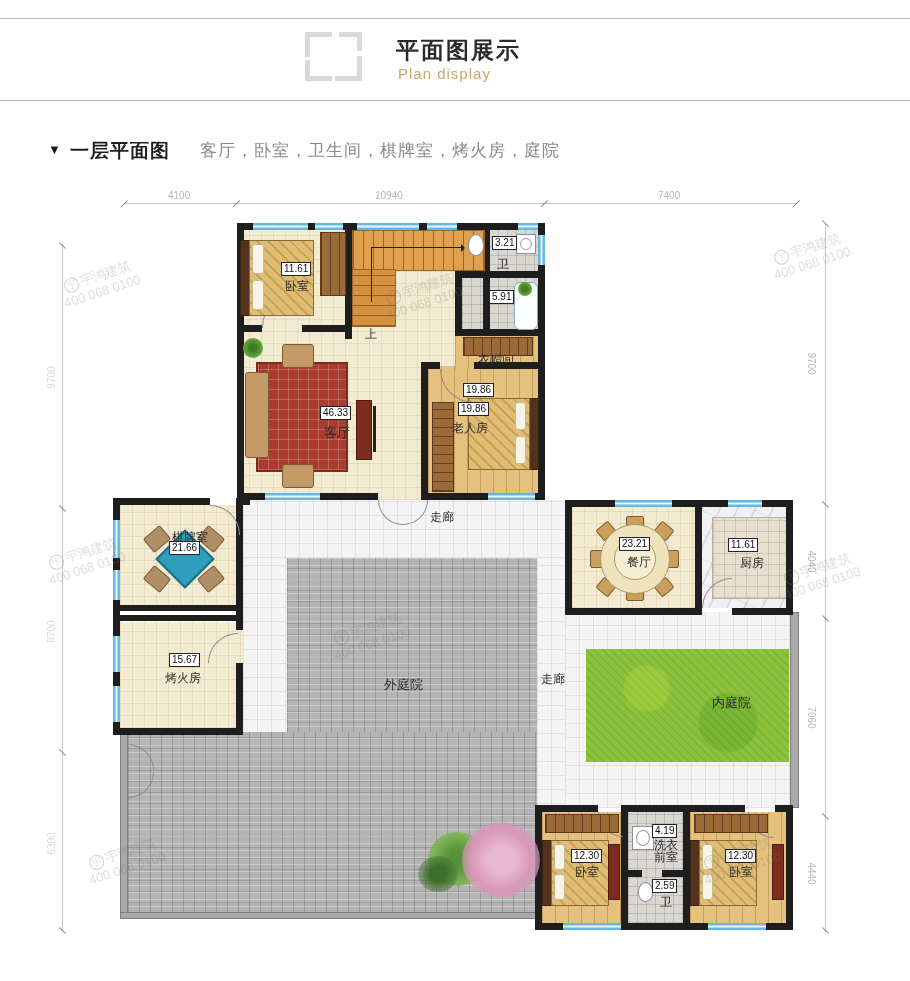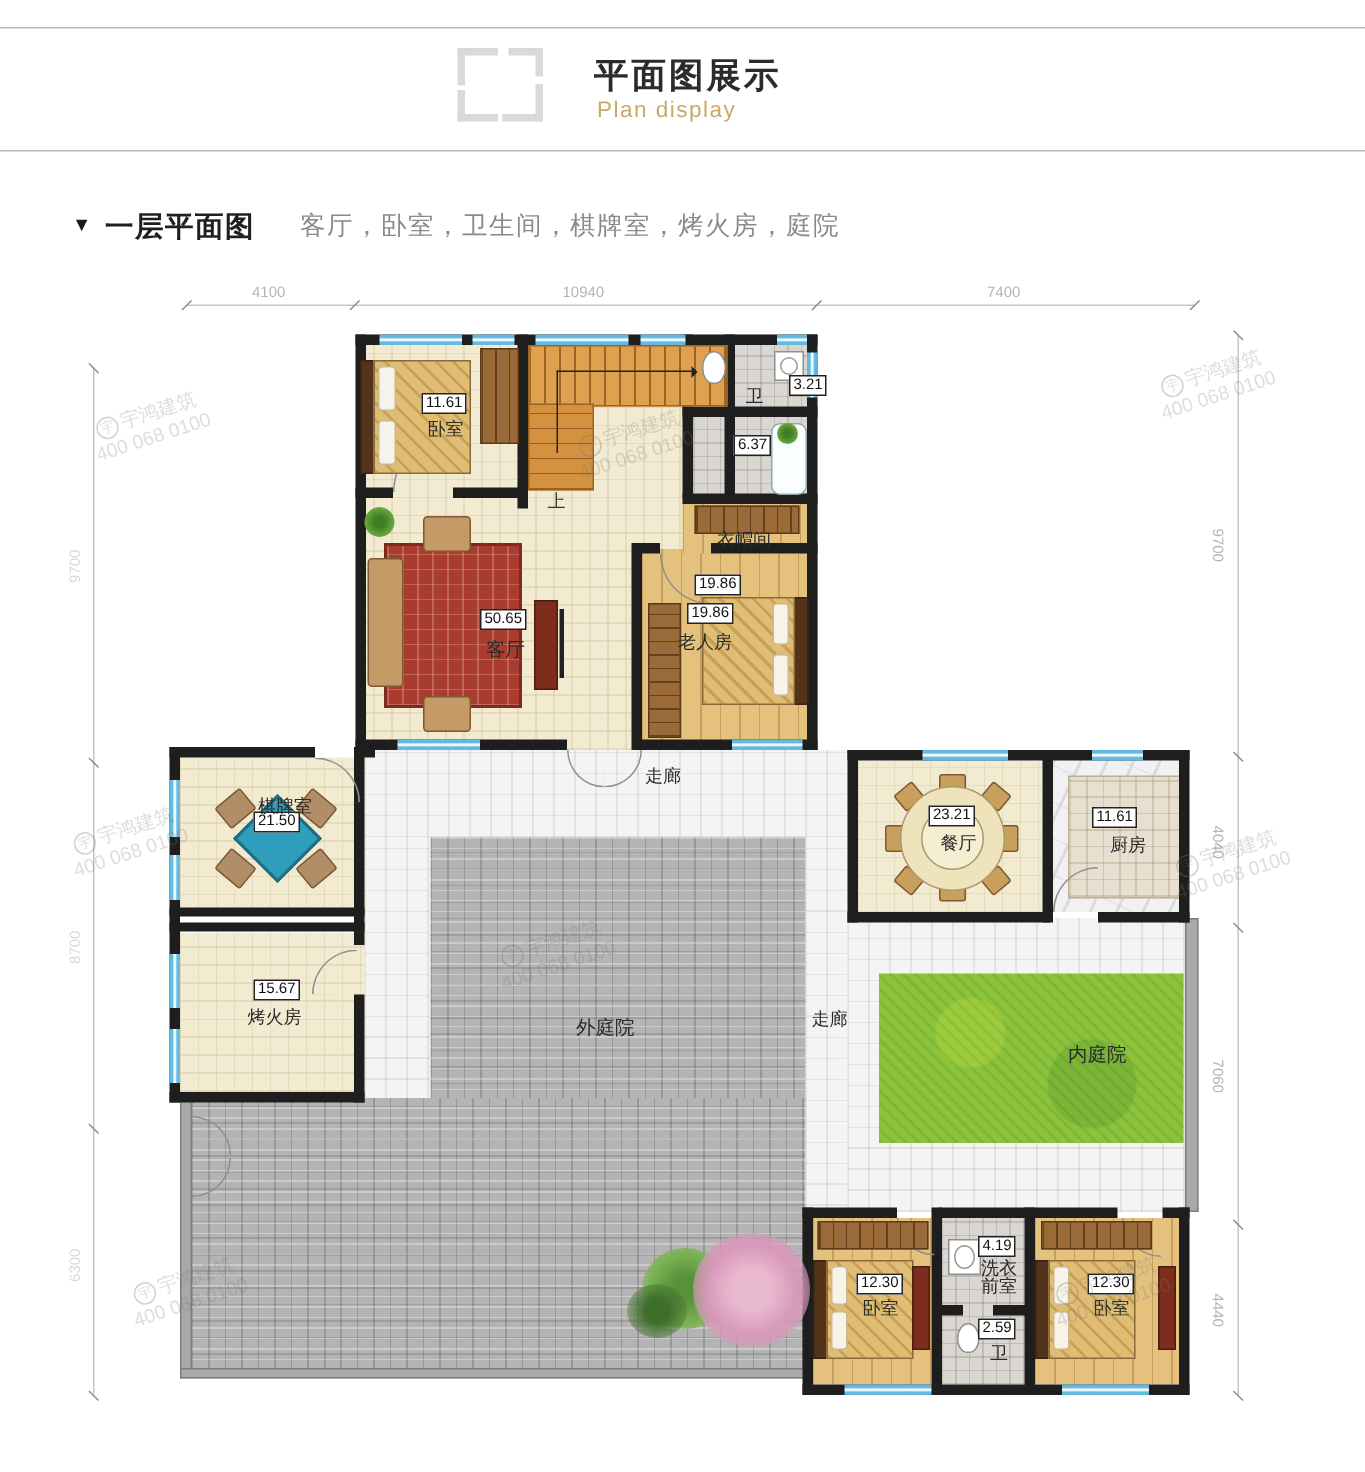--- a/index.html
+++ b/index.html
@@ -306,31 +306,31 @@
 <div class="cab" style="left:772px;top:844px;width:10px;height:54px;"></div>
 <div class="washer" style="left:632px;top:826px;width:20px;height:22px;"></div>
 <div class="toilet" style="left:638px;top:882px;width:13px;height:18px;"></div>
 
 <div class="blob" style="left:428px;top:832px;width:58px;height:54px;background:radial-gradient(circle,#57923a 20%,#7cb254 60%,rgba(124,178,84,.25) 85%,transparent 90%);"></div>
 <div class="blob" style="left:418px;top:856px;width:40px;height:36px;background:radial-gradient(circle,#3e6f2a 30%,rgba(80,120,60,.3) 80%,transparent 90%);"></div>
 <div class="blob" style="left:462px;top:822px;width:78px;height:76px;background:radial-gradient(circle,#e8b8cf 25%,#d898ba 55%,rgba(216,152,186,.3) 85%,transparent 92%);"></div>
 
 <div class="alabel" style="left:281px;top:262px;">11.61</div>
 <div class="rname" style="left:285px;top:278px;">卧室</div>
-<div class="alabel" style="left:492px;top:250px;margin-left:34px;">3.21</div>
+<div class="alabel" style="left:492px;top:236px;">3.21</div>
 <div class="rname" style="left:497px;top:256px;">卫</div>
-<div class="alabel" style="left:489px;top:290px;">6.37</div>
+<div class="alabel" style="left:489px;top:290px;">5.91</div>
 <div class="rname" style="left:478px;top:352px;">衣帽间</div>
-<div class="alabel" style="left:320px;top:406px;">50.65</div>
+<div class="alabel" style="left:320px;top:406px;">46.33</div>
 <div class="rname big" style="left:324px;top:424px;">客厅</div>
 <div class="alabel" style="left:463px;top:383px;">19.86</div>
 <div class="alabel" style="left:458px;top:402px;">19.86</div>
 <div class="rname" style="left:452px;top:420px;">老人房</div>
 <div class="rname" style="left:430px;top:509px;">走廊</div>
-<div class="alabel" style="left:169px;top:541px;">21.50</div>
+<div class="alabel" style="left:169px;top:541px;">21.66</div>
 <div class="rname" style="left:172px;top:529px;">棋牌室</div>
 <div class="alabel" style="left:169px;top:653px;">15.67</div>
 <div class="rname" style="left:165px;top:670px;">烤火房</div>
 <div class="alabel" style="left:619px;top:537px;">23.21</div>
 <div class="rname" style="left:627px;top:554px;font-family:Liberation Serif, serif;">餐厅</div>
 <div class="alabel" style="left:728px;top:538px;">11.61</div>
 <div class="rname" style="left:740px;top:555px;">厨房</div>
 <div class="rname big" style="left:384px;top:676px;">外庭院</div>
 <div class="rname" style="left:541px;top:671px;">走廊</div>
 <div class="rname big" style="left:712px;top:694px;">内庭院</div>

